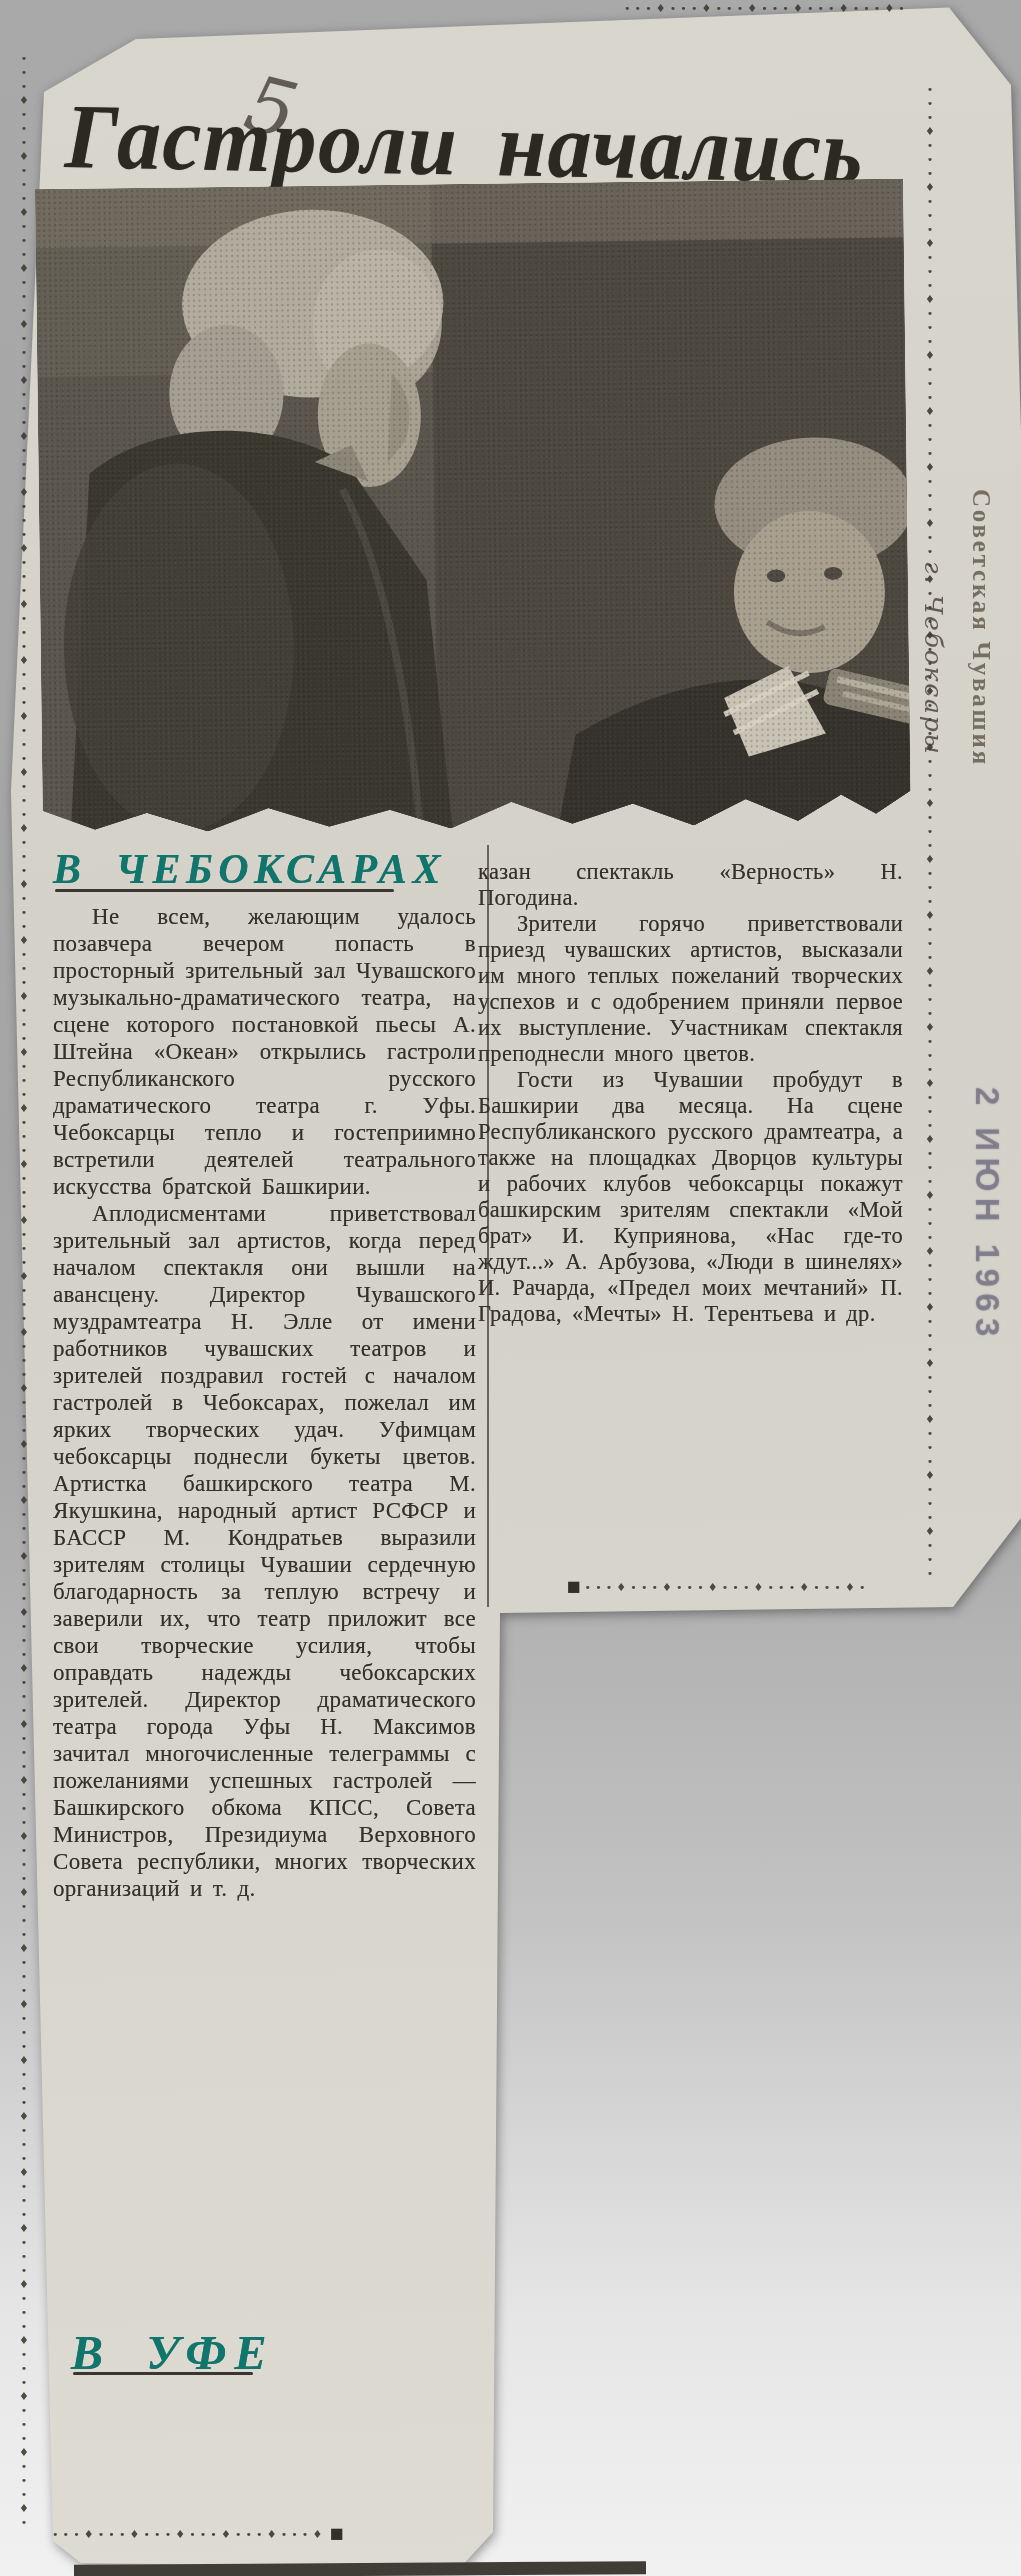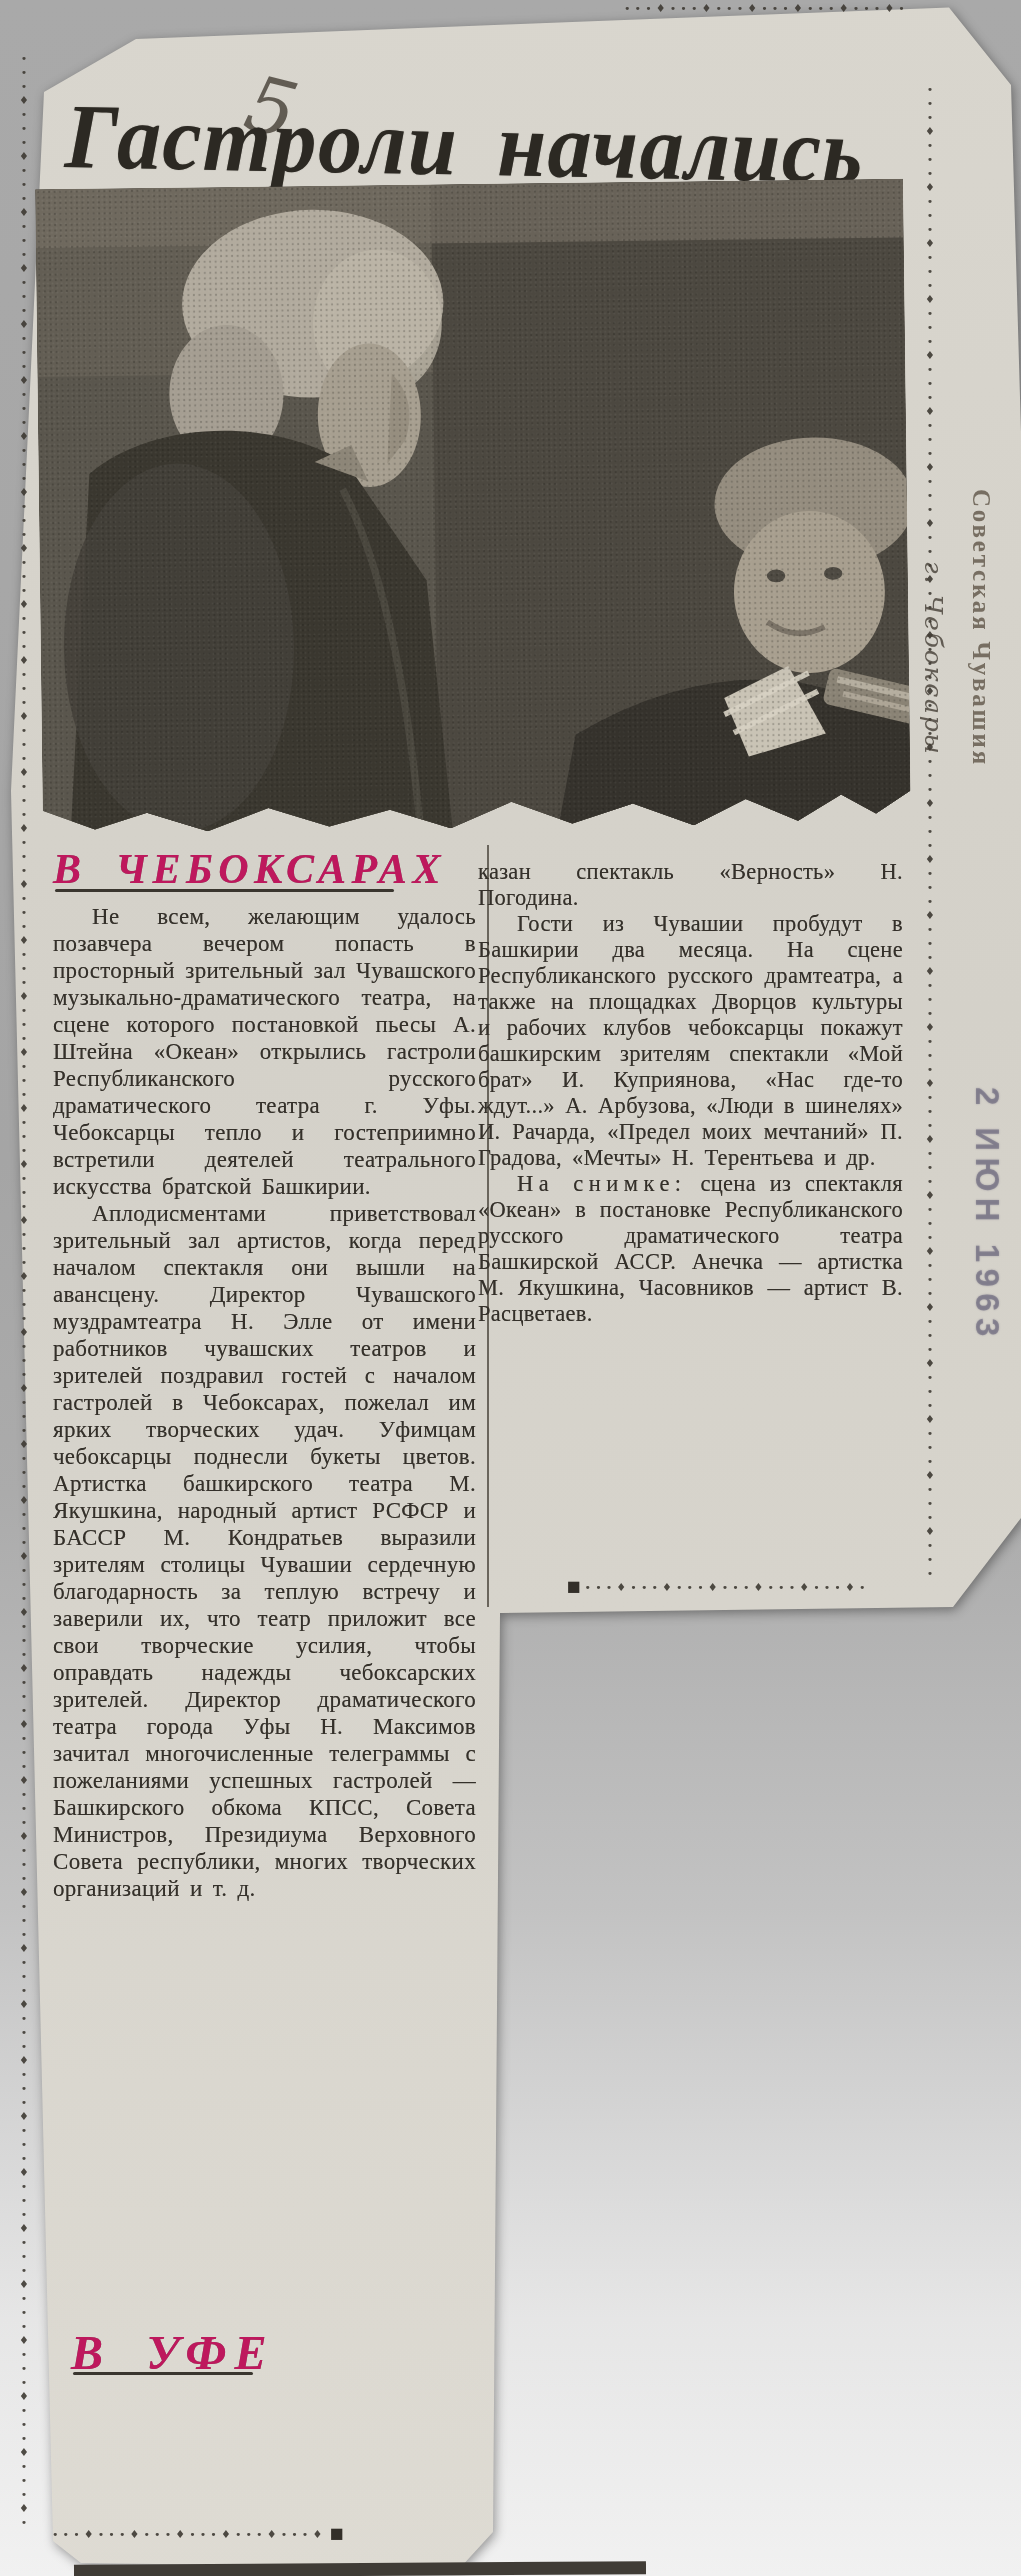--- a/index.html
+++ b/index.html
@@ -15,21 +15,21 @@
     background:linear-gradient(178deg,#d9d6ce 0%,#d4d1c9 40%,#d8d5cd 70%,#dedbd3 100%);
     clip-path:polygon(136px 39px,949px 7.4px,1011px 85px,1021px 432px,1021px 1518px,953px 1607px,500px 1613px,493px 2532px,460px 2568px,81px 2563px,53px 2541px,11px 791px,44px 92px);
   }
   .ink{color:#34302a;}
   .headline{
     font-weight:bold;font-style:italic;font-size:92px;letter-spacing:1.8px;word-spacing:16.6px;
     color:#2c2923;transform:rotate(1.1deg) scaleX(.95);transform-origin:0 0;white-space:nowrap;
     text-shadow:0 0 0.9px rgba(40,36,30,.5);
   }
   .sec-head{
-    font-weight:bold;font-style:italic;color:#be185d;white-space:nowrap;
+    font-weight:bold;font-style:italic;color:#0f766e;white-space:nowrap;
     text-shadow:0 0 0.6px rgba(40,36,30,.55);
   }
   .head-rule{height:3.7px;background:#3a362f;border-radius:1.8px;}
   .col{
     font-size:23px;line-height:27px;text-align:justify;word-spacing:4.1px;letter-spacing:0.3px;
     text-shadow:0 0 0.5px rgba(45,41,34,.5);
   }
   .col p{margin:0;text-indent:39px;}
   .col p.noindent{text-indent:0;}
   .col-right{font-size:22.5px;line-height:26px;}
@@ -414,22 +414,22 @@
   <p>Аплодисментами приветствовал зрительный зал артистов, когда перед началом спектакля они вышли на авансцену. Директор Чувашского муздрамтеатра Н. Элле от имени работников чувашских театров и зрителей поздравил гостей с началом гастролей в Чебоксарах, пожелал им ярких творческих удач. Уфимцам чебоксарцы поднесли букеты цветов. Артистка башкирского театра М. Якушкина, народный артист РСФСР и БАССР М. Кондратьев выразили зрителям столицы Чувашии сердечную благодарность за теплую встречу и заверили их, что театр приложит все свои творческие усилия, чтобы оправдать надежды чебоксарских зрителей. Директор драматического театра города Уфы Н. Максимов зачитал многочисленные телеграммы с пожеланиями успешных гастролей — Башкирского обкома КПСС, Совета Министров, Президиума Верховного Совета республики, многих творческих организаций и т. д.</p>
 </div>
 
 <div class="abs col ink" style="left:71px;top:2339px;width:423px;">
   <div class="sec-head" style="font-size:48px;letter-spacing:8.3px;word-spacing:14.7px;">В УФЕ</div>
   <div class="head-rule" style="width:180px;margin:5.5px 0 13px 1.8px;"></div>
 </div>
 
 <div class="abs col col-right ink" style="left:478px;top:859px;width:425px;">
   <p class="noindent">казан спектакль «Верность» Н. Погодина.</p>
+  <p>Зрители горячо приветствовали приезд чувашских артистов, высказали им много теплых пожеланий творческих успехов и с одобрением приняли первое их выступление. Участникам спектакля преподнесли много цветов.</p>
   <p>Гости из Чувашии пробудут в Башкирии два месяца. На сцене Республиканского русского драмтеатра, а также на площадках Дворцов культуры и рабочих клубов чебоксарцы покажут башкирским зрителям спектакли «Мой брат» И. Куприянова, «Нас где-то ждут...» А. Арбузова, «Люди в шинелях» И. Рачарда, «Предел моих мечтаний» П. Градова, «Мечты» Н. Терентьева и др.</p>
-  <p><span class="spread">На снимке:</span><span> сцена из спектакля «Океан» в постановке Республиканского русского драматического театра Башкирской АССР. Анечка — артистка М. Якушкина, Часовников — артист В. Расцветаев.</span></p>
 </div>
 
 <div class="abs" style="left:567px;top:1577px;">
   <span class="sq">■</span>
   <span class="hdeco">•••♦•••♦•••♦•••♦•••♦•••♦•</span>
 </div>
 
 <div class="abs" style="left:52px;top:2524px;">
   <span class="hdeco">•••♦•••♦•••♦•••♦•••♦•••♦</span>
   <span class="sq">■</span>

